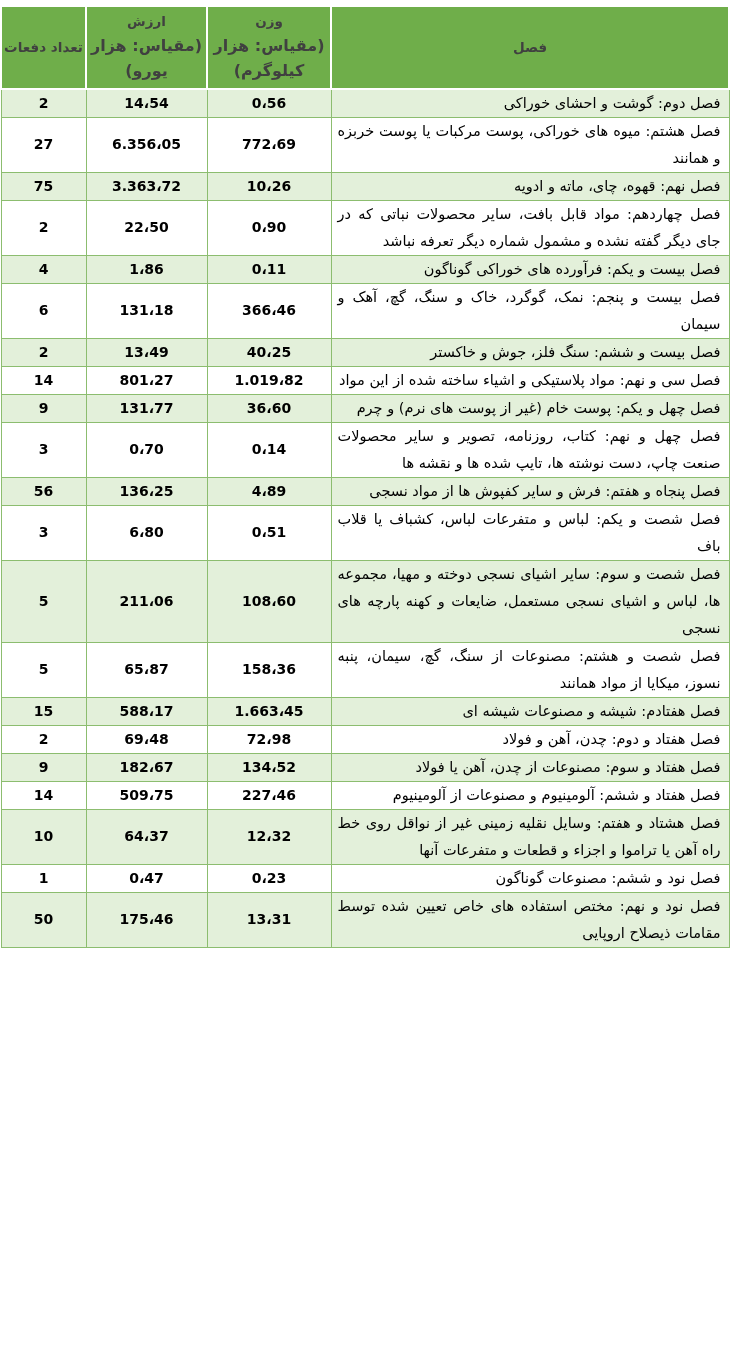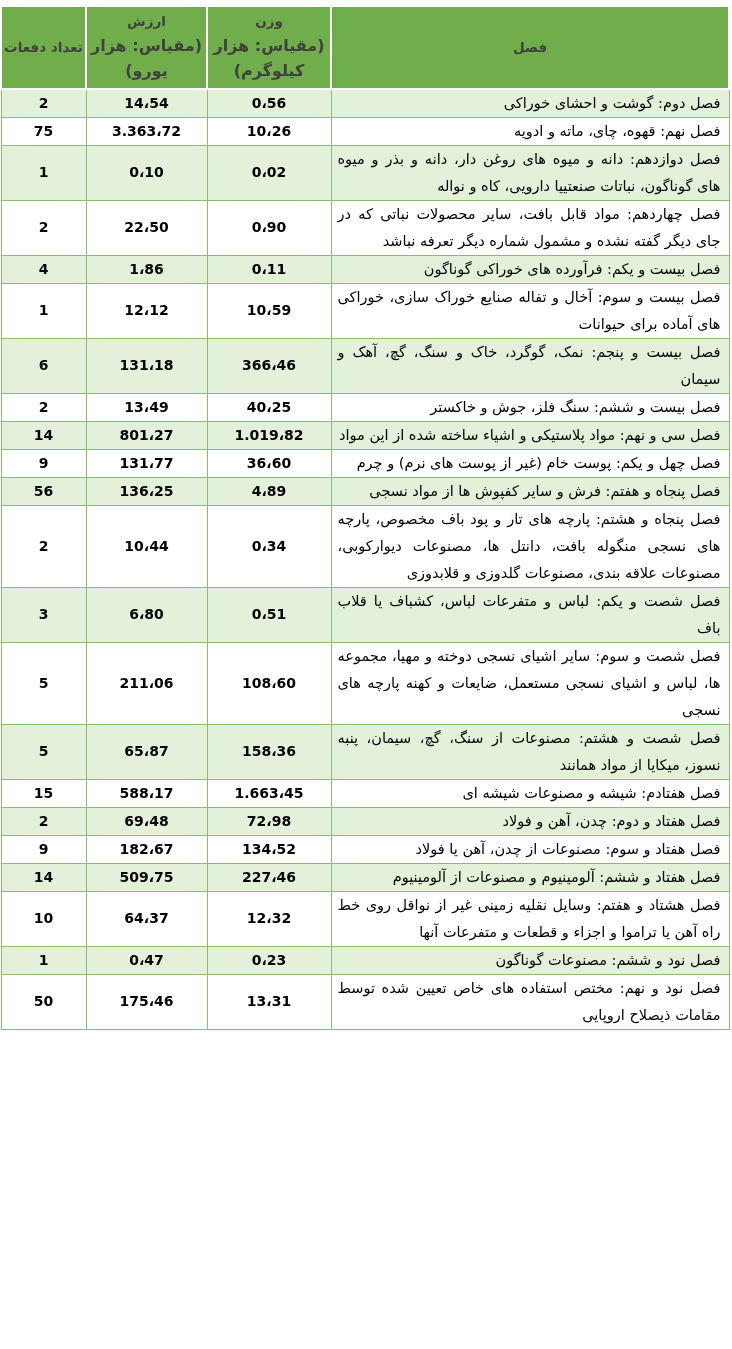--- a/index.html
+++ b/index.html
@@ -88,57 +88,51 @@
     </tr>
   </thead>
   <tbody>
   <tr>
     <td class="chapter">فصل دوم: گوشت و احشای خوراکی</td>
     <td class="num">0،56</td>
     <td class="num">14،54</td>
     <td class="num">2</td>
   </tr>
 
+  <tr>
+    <td class="chapter">فصل هشتم: میوه های خوراکی، پوست مرکبات یا پوست خربزه و همانند</td>
+    <td class="num">772،69</td>
+    <td class="num">6.356،05</td>
+    <td class="num">27</td>
+  </tr>
 
   <tr>
     <td class="chapter">فصل نهم: قهوه، چای، ماته و ادویه</td>
     <td class="num">10،26</td>
     <td class="num">3.363،72</td>
     <td class="num">75</td>
   </tr>
 
 
-  <tr>
-    <td class="chapter">فصل دوازدهم: دانه و میوه های روغن دار، دانه و بذر و میوه های گوناگون، نباتات صنعتییا دارویی، کاه و نواله</td>
-    <td class="num">0،02</td>
-    <td class="num">0،10</td>
-    <td class="num">1</td>
-  </tr>
 
   <tr>
     <td class="chapter">فصل چهاردهم: مواد قابل بافت، سایر محصولات نباتی که در جای دیگر گفته نشده و مشمول شماره دیگر تعرفه نباشد</td>
     <td class="num">0،90</td>
     <td class="num">22،50</td>
     <td class="num">2</td>
   </tr>
 
 
   <tr>
     <td class="chapter">فصل بیست و یکم: فرآورده های خوراکی گوناگون</td>
     <td class="num">0،11</td>
     <td class="num">1،86</td>
     <td class="num">4</td>
   </tr>
 
-  <tr>
-    <td class="chapter">فصل بیست و سوم: آخال و تفاله صنایع خوراک سازی، خوراکی های آماده برای حیوانات</td>
-    <td class="num">10،59</td>
-    <td class="num">12،12</td>
-    <td class="num">1</td>
-  </tr>
 
   <tr>
     <td class="chapter">فصل بیست و پنجم: نمک، گوگرد، خاک و سنگ، گچ، آهک و سیمان</td>
     <td class="num">366،46</td>
     <td class="num">131،18</td>
     <td class="num">6</td>
   </tr>
 
   <tr>
     <td class="chapter">فصل بیست و ششم: سنگ فلز، جوش و خاکستر</td>
@@ -154,34 +148,34 @@
     <td class="num">14</td>
   </tr>
 
   <tr>
     <td class="chapter">فصل چهل و یکم: پوست خام (غیر از پوست های نرم) و چرم</td>
     <td class="num">36،60</td>
     <td class="num">131،77</td>
     <td class="num">9</td>
   </tr>
 
+  <tr>
+    <td class="chapter">فصل چهل و نهم: کتاب، روزنامه، تصویر و سایر محصولات صنعت چاپ، دست نوشته ها، تایپ شده ها و نقشه ها</td>
+    <td class="num">0،14</td>
+    <td class="num">0،70</td>
+    <td class="num">3</td>
+  </tr>
 
   <tr>
     <td class="chapter">فصل پنجاه و هفتم: فرش و سایر کفپوش ها از مواد نسجی</td>
     <td class="num">4،89</td>
     <td class="num">136،25</td>
     <td class="num">56</td>
   </tr>
 
-  <tr>
-    <td class="chapter">فصل پنجاه و هشتم: پارچه های تار و پود باف مخصوص، پارچه های نسجی منگوله بافت، دانتل ها، مصنوعات دیوارکوبی، مصنوعات علاقه بندی، مصنوعات گلدوزی و قلابدوزی</td>
-    <td class="num">0،34</td>
-    <td class="num">10،44</td>
-    <td class="num">2</td>
-  </tr>
 
   <tr>
     <td class="chapter">فصل شصت و یکم: لباس و متفرعات لباس، کشباف یا قلاب باف</td>
     <td class="num">0،51</td>
     <td class="num">6،80</td>
     <td class="num">3</td>
   </tr>
 
   <tr>
     <td class="chapter">فصل شصت و سوم: سایر اشیای نسجی دوخته و مهیا، مجموعه ها، لباس و اشیای نسجی مستعمل، ضایعات و کهنه پارچه های نسجی</td>

